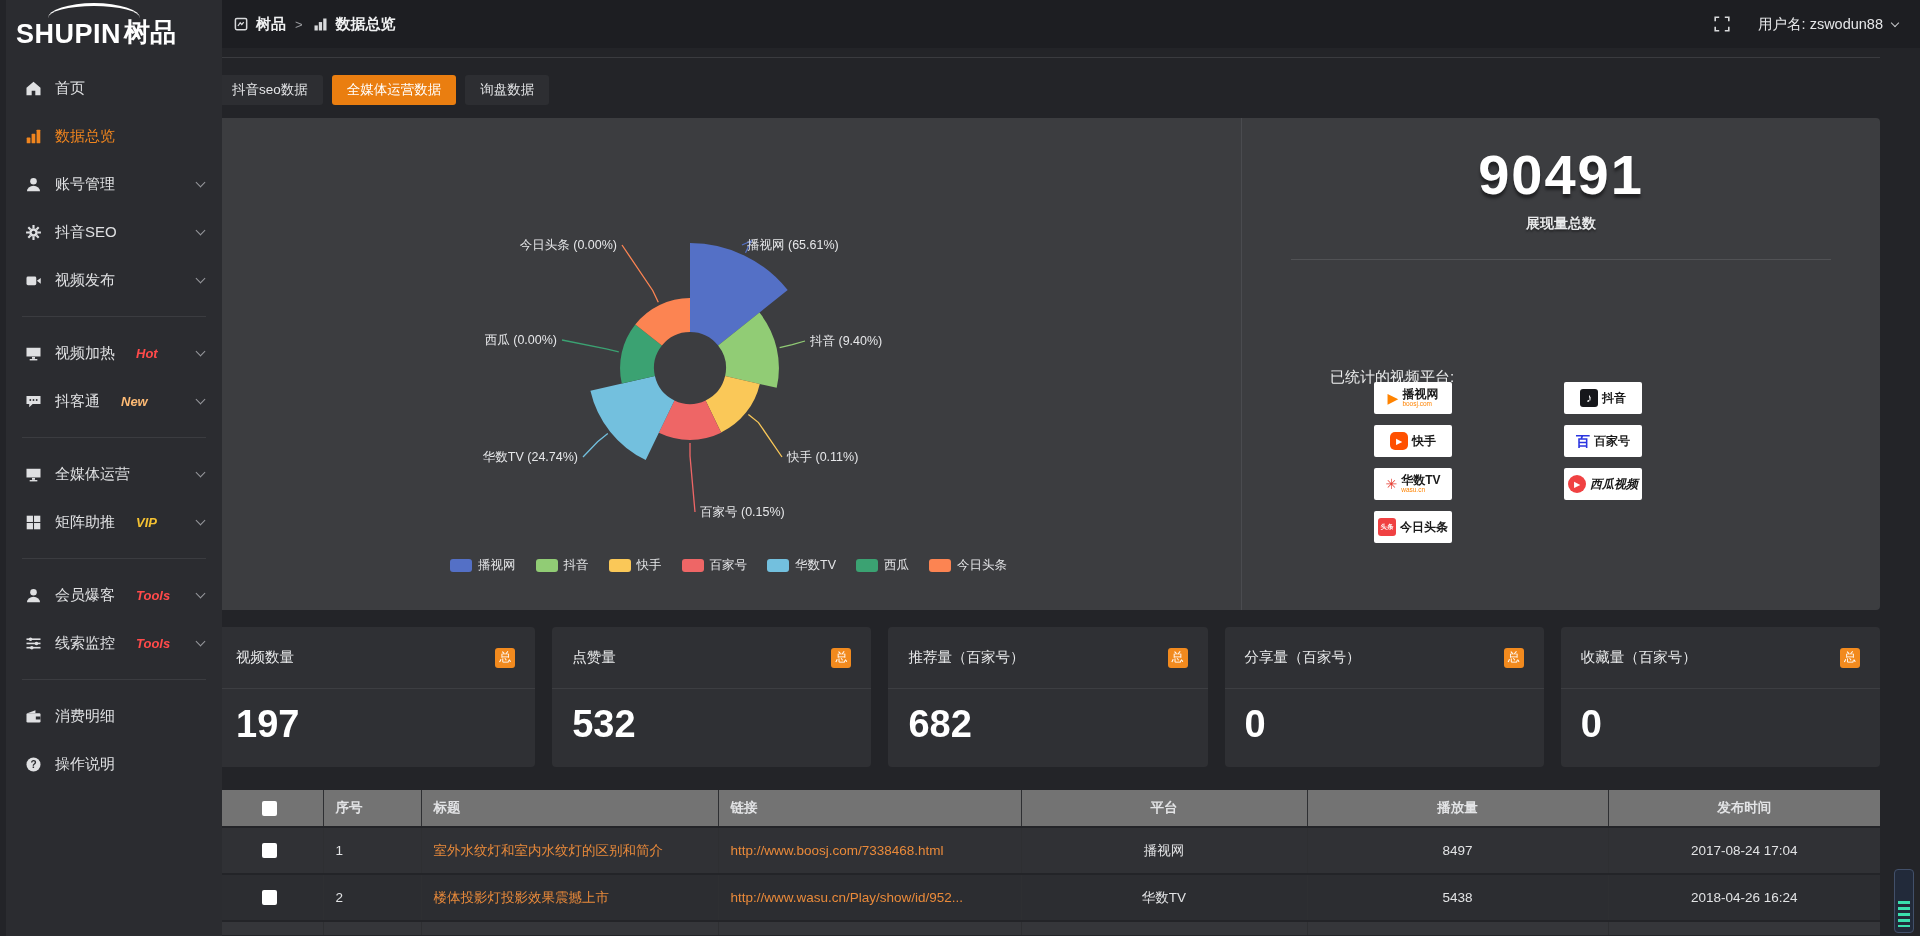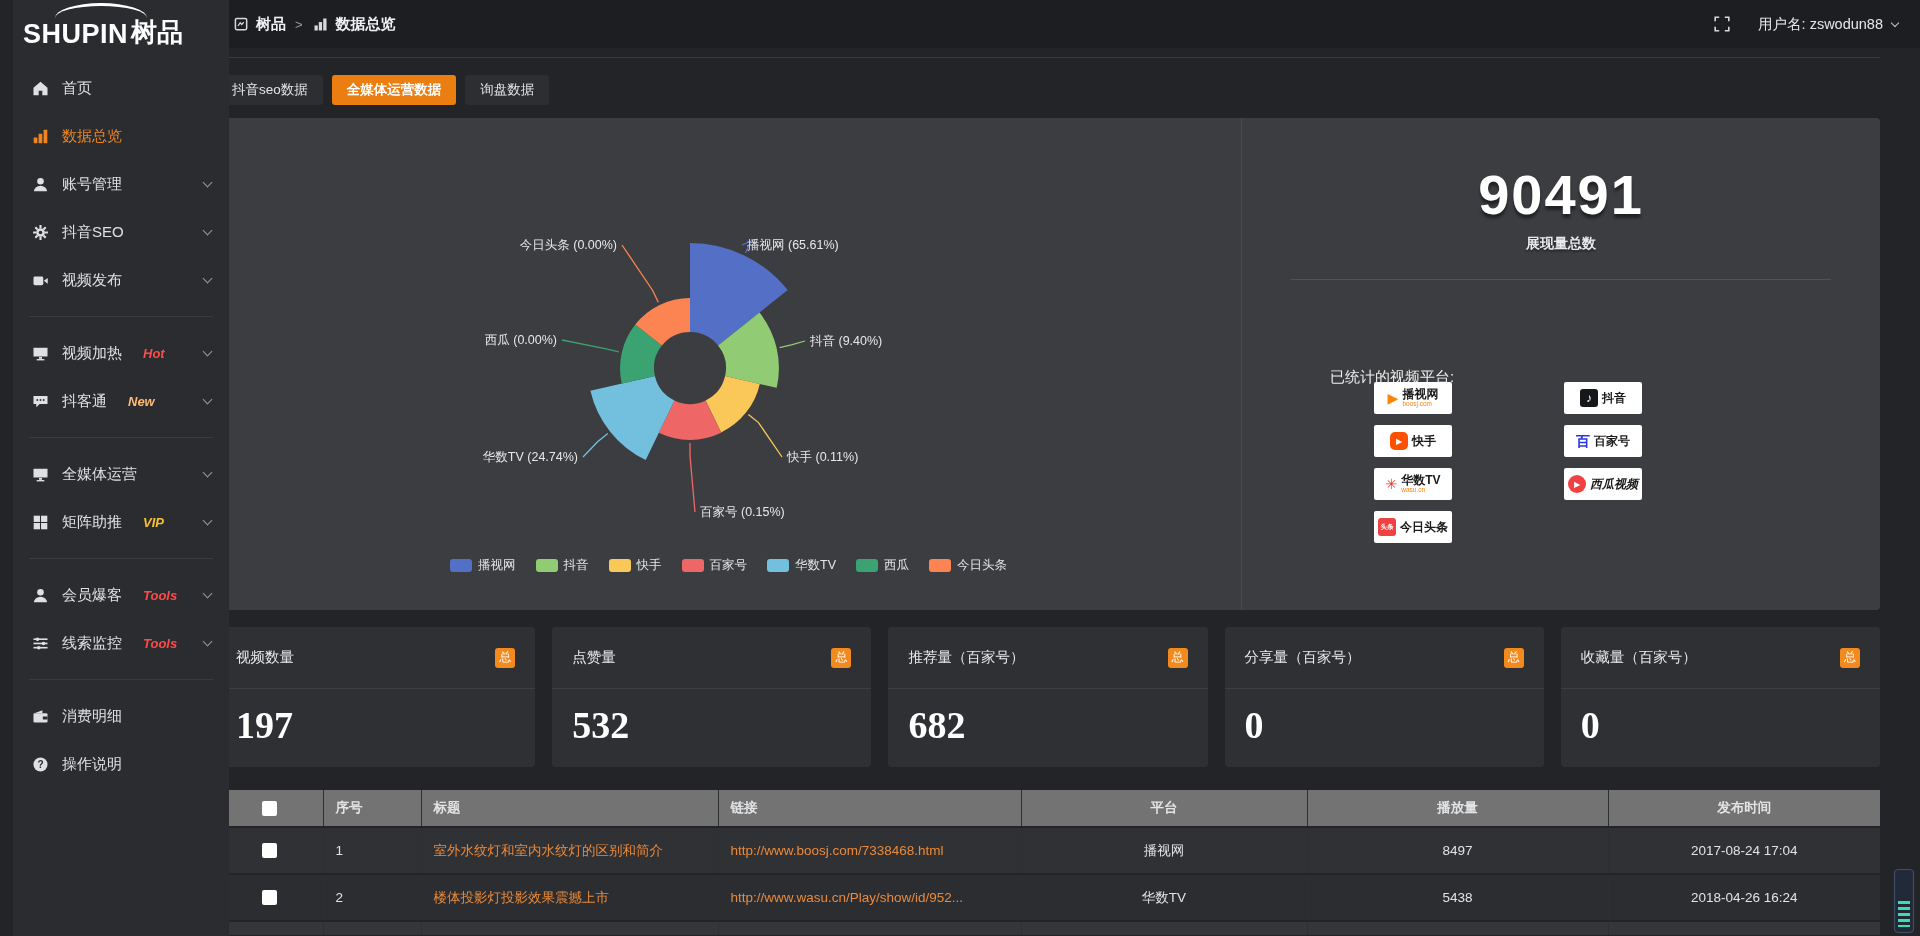--- a/index.html
+++ b/index.html
@@ -1,21 +1,21 @@
 <!DOCTYPE html>
 <html><head>
 <meta charset="utf-8">
 <style>
   * { box-sizing:border-box; margin:0; padding:0; }
   html,body { width:1920px; height:936px; overflow:hidden; }
   body { position:relative; background:#232428; color:#e8e9ea;
          font-family:"Liberation Sans","DejaVu Sans",sans-serif; }
 
   
-  aside { position:absolute; left:13px; top:0; width:216px; height:936px; background:#2b2c30; z-index:2; }
+  aside { position:absolute; left:6px; top:0; width:216px; height:936px; background:#2b2c30; z-index:2; }
   .logo { position:relative; height:56px; display:flex; align-items:flex-end; padding:0 0 6px 10px;
           font-weight:bold; color:#fff; cursor:pointer; }
   .logo-en { font-size:27px; letter-spacing:.5px; font-weight:800; }
   .logo-cn { font-size:26px; font-weight:800; margin-left:3px; }
   .logo-arc { position:absolute; top:3px; left:42px; width:92px; height:15px;
               border-top:3px solid #fff; border-radius:50% 50% 0 0 / 100% 100% 0 0; }
   #side-nav { padding-top:8px; }
   .side-item { height:48px; display:flex; align-items:center; padding:0 18px; gap:13px;
                font-size:15px; color:#dfe0e2; cursor:pointer; }
   .side-item.active { color:#f0851e; }
@@ -36,48 +36,48 @@
   .fs-btn { cursor:pointer; display:flex; }
   .user { display:flex; align-items:center; gap:9px; cursor:pointer; }
   .chev.small { width:6px; height:6px; border-color:#c7c8cb; }
 
   
   main { position:absolute; left:216px; top:48px; right:0; bottom:0; padding:0 40px 0 0; }
   .divline { border-top:1px solid #3a3b3f; margin-top:9px; }
   .tabs { display:flex; gap:9px; margin:17px 0 0 1px;text-align:right; }
   .tab { background:#2d2e32; color:#e3e4e6; padding:0 15px; height:30px; line-height:30px;
          font-size:13.5px; border-radius:3px; cursor:pointer; }
-  .tab.active { background:#ea7e10; color:#fff; font-weight:bold; }
+  .tab.active { background:#ea7e10; color:#fff; font-weight:normal; }
 
   .chart-panel { margin-top:13px; height:492px; width:1664px; background:#3c3d40; border-radius:4px; display:flex; }
   .chart-left { width:1026px; position:relative; border-right:1px solid #4a4b4f; }
   #pie-box svg { position:absolute; left:0; top:0; }
   svg text { font-family:"Liberation Sans","DejaVu Sans",sans-serif; }
   .legend { position:absolute; left:0; right:0; bottom:36px; display:flex; justify-content:center;
             gap:20px; font-size:12.5px; color:#e4e5e7; }
   .lg-item { display:flex; align-items:center; cursor:pointer; }
   .lg-sw { width:22px; height:13px; border-radius:3px; display:inline-block; margin-right:6px; }
 
   .chart-right { flex:1; position:relative; text-align:center; }
-  .total-num { margin-top:44px; font-size:56px; font-weight:800; color:#fff; letter-spacing:2px;
+  .total-num { margin-top:24px; font-size:56px; font-weight:800; color:#fff; letter-spacing:2px;
                text-shadow:0 4px 3px rgba(0,0,0,.45); }
   .total-cap { margin-top:8px; font-size:14px; font-weight:bold; text-shadow:0 2px 2px rgba(0,0,0,.4); }
   .sum-div { margin:26px auto 0; width:540px; border-top:1px solid #515255; }
   .pf-title { position:absolute; left:88px; top:250px; font-size:15px; color:#eceded; }
   .pf-badge { position:absolute; width:78px; height:32px; background:#fff; border-radius:2px;
               display:flex; align-items:center; justify-content:center; gap:4px; color:#1a1a1a; }
   .pf-col { display:flex; flex-direction:column; align-items:flex-start; line-height:1.05; }
   .pf-name { font-size:12px; font-weight:bold; white-space:nowrap; }
   .pf-sub { font-size:6.5px; color:#ff8300; }
   .pf-logo { font-weight:bold; line-height:1; }
   .pf-sq { width:18px; height:18px; border-radius:3px; color:#fff; display:flex; align-items:center;
            justify-content:center; font-size:9px; font-weight:bold; flex:none; }
   .pf-xigua .pf-name { font-style:italic; }
 
-  .stats { margin-top:17px; width:1664px; display:grid; grid-template-columns:repeat(5,1fr); gap:17px;font-family:Liberation Serif, serif; }
+  .stats { margin-top:17px; width:1664px; display:grid; grid-template-columns:repeat(5,1fr); gap:17px; }
   .stat-card { background:#2f3034; border-radius:4px; height:140px; }
   .sc-head { display:flex; align-items:center; justify-content:space-between; height:62px;
              padding:0 20px; border-bottom:1px solid #3d3e42; }
   .sc-label { font-size:14.5px; color:#e9eaeb; }
   .sc-badge { width:20px; height:20px; background:#f28a1e; color:#fff; font-size:12px; border-radius:3px;
               display:flex; align-items:center; justify-content:center; }
   .sc-value { padding:14px 20px 0; font-size:38px; font-weight:bold; color:#fff; }
 
   .tbl-wrap { margin-top:23px; }
   table { border-collapse:collapse; width:1664px; table-layout:fixed; font-size:13.5px; color:#e2e3e5; }

